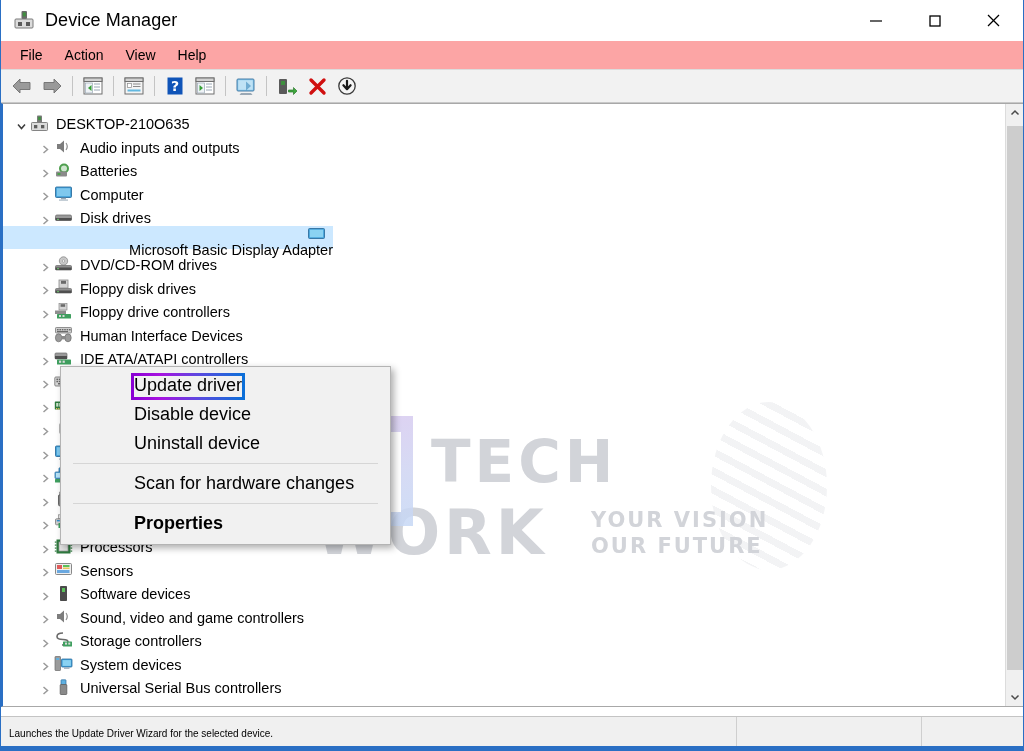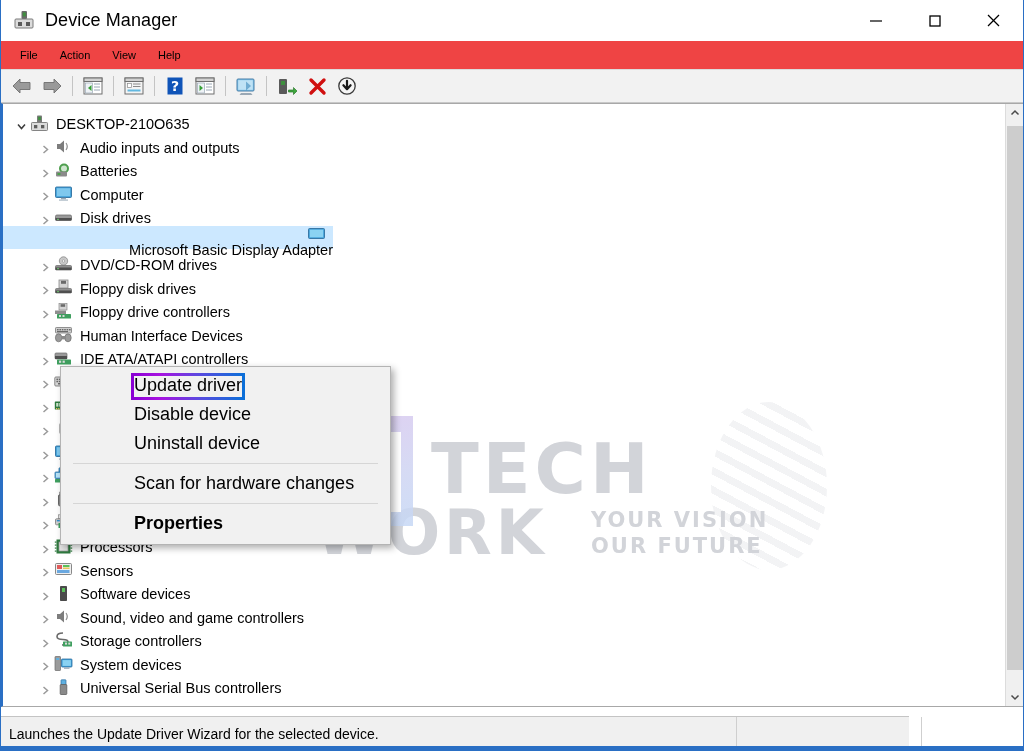--- a/index.html
+++ b/index.html
@@ -43,22 +43,22 @@
     display: flex; align-items: center; justify-content: center;
     background: transparent;
   }
   .winbtn svg { display: block; }
 
   
   #menubar {
     height: 28px;
     display: flex; align-items: center;
     padding-left: 8px;
-    background: #ef4444;
-    font-size: 11px; color: #000;
+    background: #fca5a5;
+    font-size: 14px; color: #000;
   }
   .menuitem { padding: 2px 11px; }
 
   
   #toolbar {
     height: 34px;
     background: #f2f2f2;
     border-top: 1px solid #dcdcdc;
     border-bottom: 1px solid #c8c8c8;
     display: flex; align-items: center;
@@ -127,25 +127,25 @@
   }
   #sb-thumb {
     position: absolute; left: 1px; width: 16px;
     top: 22px; height: 544px;
     background: #cdcdcd;
   }
 
   
   #statusbar {
     position: absolute; left: 0; bottom: 0;
-    width: 908px; height: 34px;
+    width: 1022px; height: 34px;
     background: #f0f0f0;
     border-top: 1px solid #c4c4c4;
     display: flex; align-items: center;
-    font-size: 14px; color: #000;
+    font-size: 10px; color: #000;
   }
   #sb-pane1 { flex: none; width: 735px; padding-left: 8px; overflow: hidden; }
   #sb-pane2 { flex: none; width: 185px; border-left: 1px solid #cfcfcf; height: 100%; }
   #sb-pane3 { flex: 1; border-left: 1px solid #cfcfcf; height: 100%; }
   #bottomedge {
     position: absolute; left: 0; bottom: 0;
     width: 1024px; height: 4px; background: #2a6fc4;
   }
 
   
@@ -200,21 +200,21 @@
     position: absolute; left: 14px; top: 32px;
     z-index: 7;
   }
   .wm-text {
     position: absolute;
     color: #d2d4d9;
     font-family: "DejaVu Sans", sans-serif;
     font-weight: bold;
     letter-spacing: 4px;
   }
-  #wm-tech { left: 128px; top: 28px; font-size: 70px; }
+  #wm-tech { left: 128px; top: 28px; font-size: 58px; }
   #wm-work { left: 12px;  top: 96px; font-size: 62px; }
   #wm-v1 { left: 288px; top: 108px; font-size: 21px; letter-spacing: 2px; }
   #wm-v2 { left: 288px; top: 134px; font-size: 21px; letter-spacing: 2px; }
   #wm-globe {
     position: absolute; right: -4px; top: 2px;
     width: 116px; height: 168px;
     border-radius: 50%;
     background:
       repeating-linear-gradient(28deg, rgba(214,216,221,.55) 0 7px, rgba(255,255,255,0) 7px 17px);
     opacity: .55;

